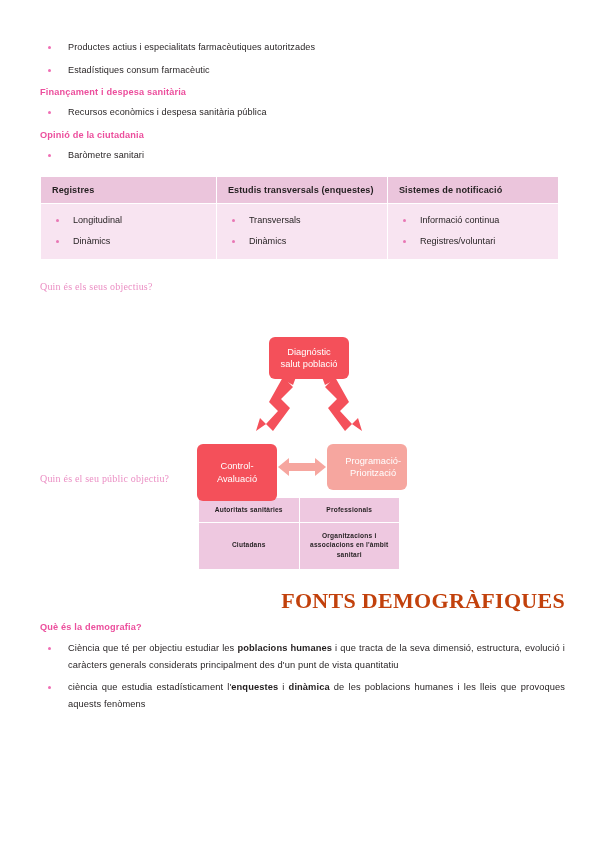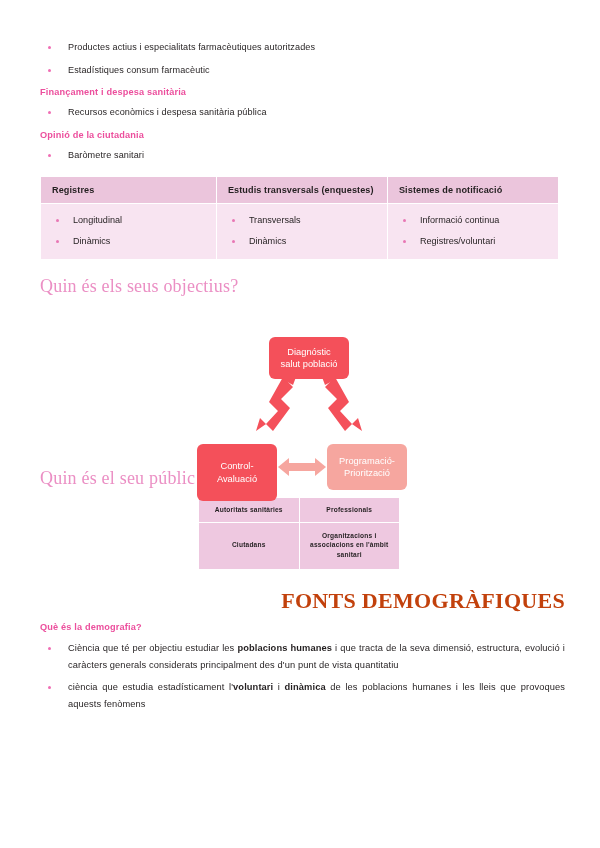--- a/index.html
+++ b/index.html
@@ -37,21 +37,21 @@
     font-size: 9.2px;
     font-weight: bold;
     color: #ec4f9d;
     letter-spacing: 0.15px;
     margin: 0 0 7px 0;
     line-height: 12px;
   }
 
   .serif-question {
     font-family: "Liberation Serif", serif;
-    font-size: 18px;
+    font-size: 10px;
     color: #eb8fc4;
     line-height: 17px;
     margin: 0;
     letter-spacing: 0.2px;
   }
 
   .big-title {
     font-family: "Liberation Serif", serif;
     font-size: 22px;
     font-weight: bold;
@@ -180,20 +180,21 @@
     width: 80px;
     height: 57px;
     background: #f4505a;
   }
   .dbox.right {
     left: 287px;
     top: 139px;
     width: 80px;
     height: 46px;
     background: #f6a69f;
+    justify-content: flex-end;
   }
   .diagram svg {
     position: absolute;
     left: 0;
     top: 0;
     width: 525px;
     height: 200px;
     overflow: visible;
   }
 
@@ -352,18 +353,18 @@
 
     <div class="gap-e"></div>
 
     <div class="sub-head">Què és la demografia?</div>
 
     <ul class="bullets justified">
       <li>
         <span>Ciència que té per objectiu estudiar les </span><span class="bold">poblacions humanes</span><span> i que tracta de la seva dimensió, estructura, evolució i caràcters generals considerats principalment des d'un punt de vista quantitatiu</span>
       </li>
       <li>
-        <span>ciència que estudia estadísticament l'</span><span class="bold">voluntari</span><span> i </span><span class="bold">dinàmica</span><span> de les poblacions humanes i les lleis que provoques aquests fenòmens</span>
+        <span>ciència que estudia estadísticament l'</span><span class="bold">enquestes</span><span> i </span><span class="bold">dinàmica</span><span> de les poblacions humanes i les lleis que provoques aquests fenòmens</span>
       </li>
     </ul>
 
   </div>
 </div>
 
 </body></html>

